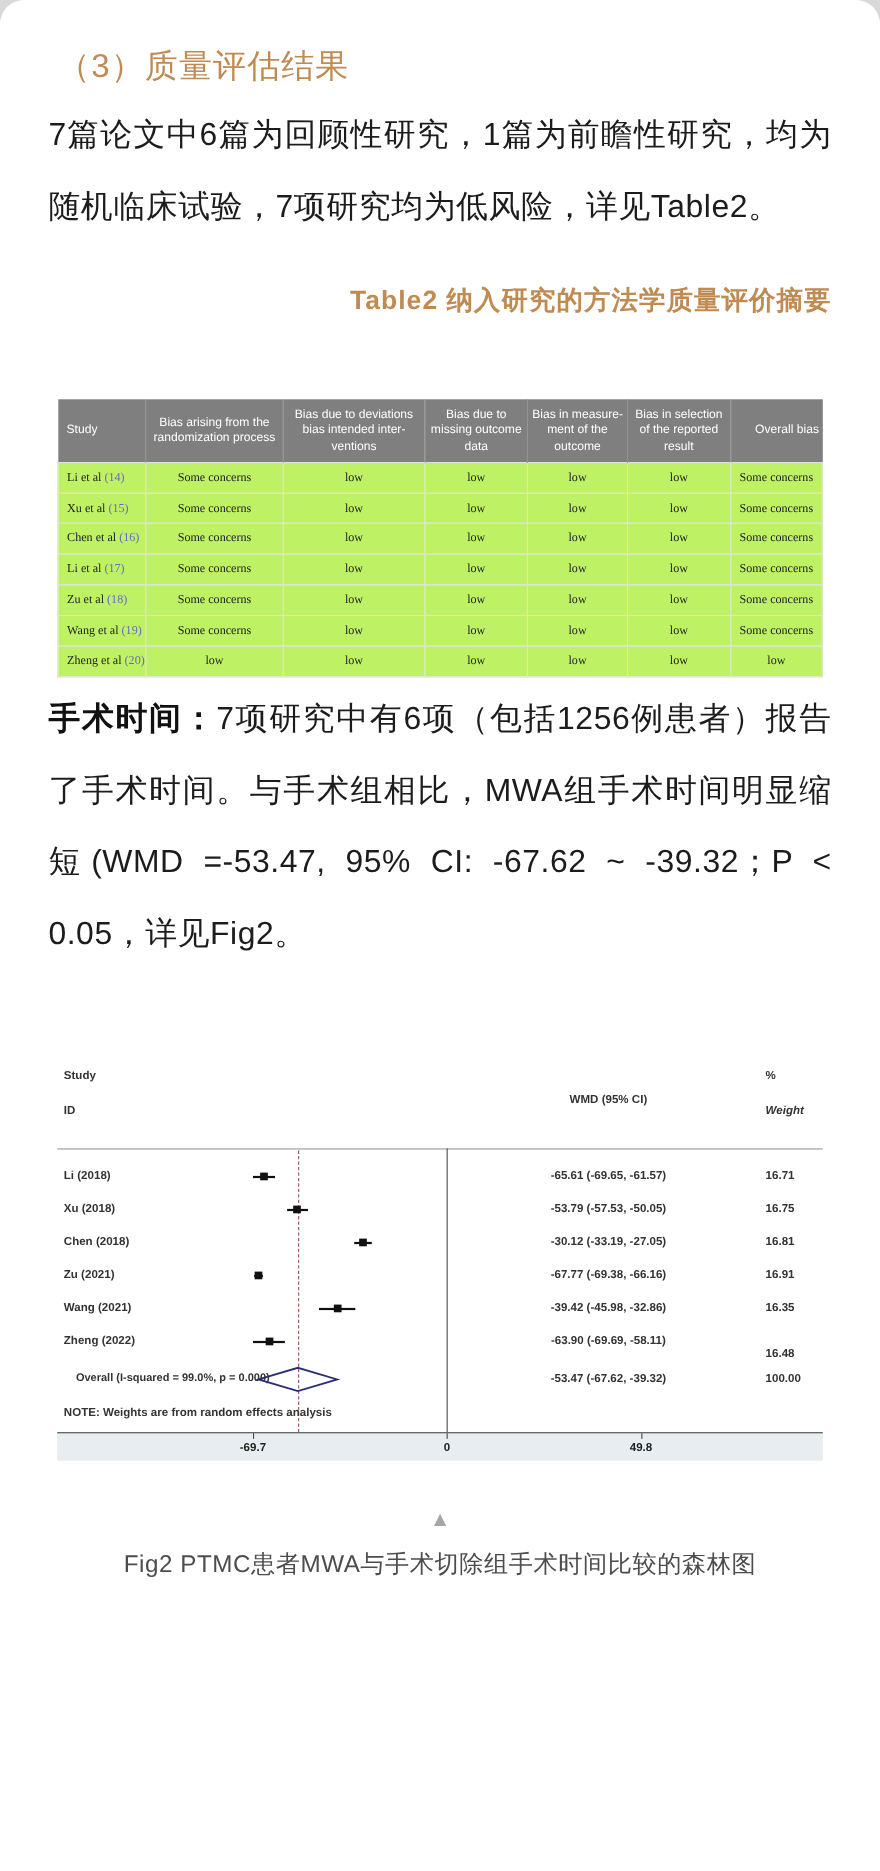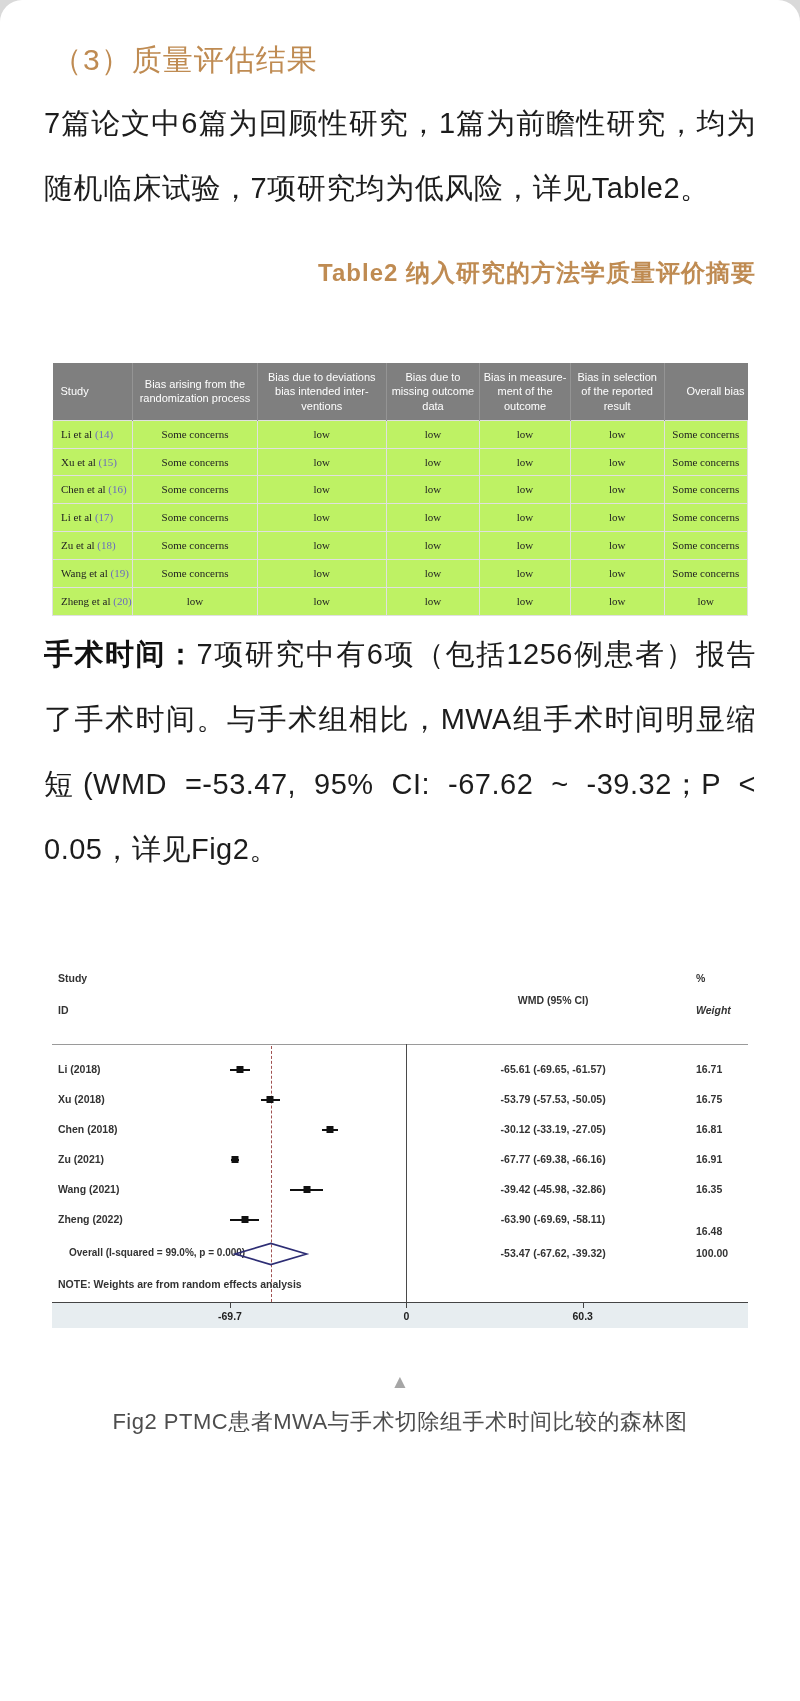--- a/index.html
+++ b/index.html
@@ -178,19 +178,19 @@
       </svg>
       <div class="abs wmdcol" style="top: 281px;">-53.47 (-67.62, -39.32)</div>
       <div class="abs wcol" style="top: 281px;">100.00</div>
       <div class="abs" style="left: 6px; top: 312px;">NOTE: Weights are from random effects analysis</div>
       <div class="abs" style="left: 0px; right: 0px; top: 336px; height: 1px; background: rgb(68, 68, 68);"></div>
       <div class="abs" style="left: 25.5636%; top: 337px; width: 1px; height: 5px; background: rgb(68, 68, 68);"></div>
       <div class="abs" style="left: 25.5636%; top: 344px; transform: translateX(-50%); color: rgb(34, 34, 34);">-69.7</div>
       <div class="abs" style="left: 50.9091%; top: 337px; width: 1px; height: 5px; background: rgb(68, 68, 68);"></div>
       <div class="abs" style="left: 50.9091%; top: 344px; transform: translateX(-50%); color: rgb(34, 34, 34);">0</div>
       <div class="abs" style="left: 76.2545%; top: 337px; width: 1px; height: 5px; background: rgb(68, 68, 68);"></div>
-      <div class="abs" style="left: 76.2545%; top: 344px; transform: translateX(-50%); color: rgb(34, 34, 34);">60.3</div>
+      <div class="abs" style="left: 76.2545%; top: 344px; transform: translateX(-50%); color: rgb(34, 34, 34);">49.8</div>
     </div>
 
   <div class="collapse">▲</div>
   <p class="caption">Fig2 PTMC患者MWA与手术切除组手术时间比较的森林图</p>
 
 </div>
 
 </body></html>

